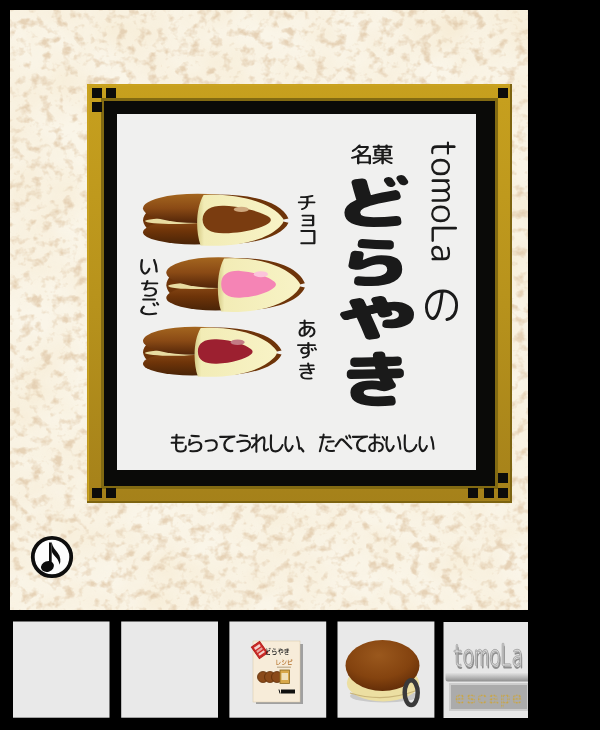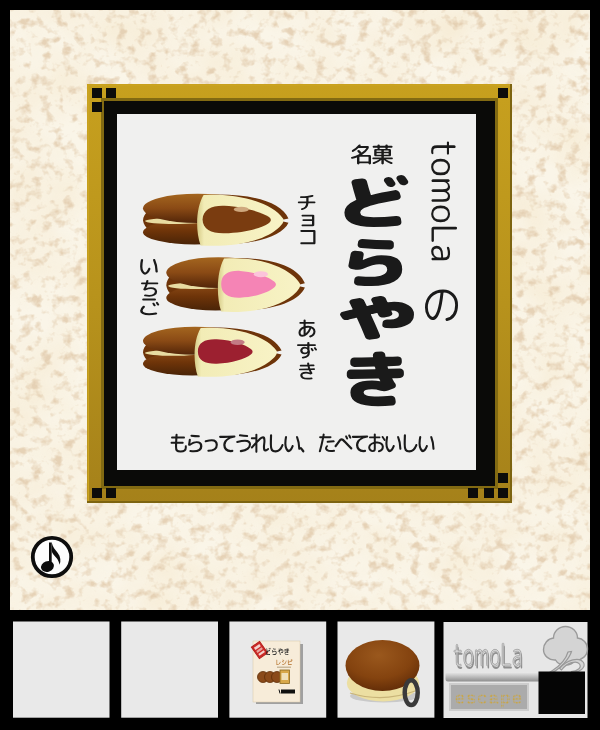--- a/index.html
+++ b/index.html
@@ -1,14 +1,14 @@
 <!DOCTYPE html>
 <html><head><meta charset="utf-8"><style>
 html,body{margin:0;padding:0;background:#000;}
-#page{position:relative;width:600px;height:730px;overflow:hidden;font-family:"Liberation Sans",sans-serif;}
+#page{position:relative;width:528px;height:730px;overflow:hidden;font-family:"Liberation Sans",sans-serif;}
 </style></head><body>
 <div id="page">
 <svg width="600" height="730" viewBox="0 0 600 730">
 <defs>
 <path id="b3069" d="M642 789Q663 800 686.0 793.0Q709 786 720 765Q731 745 753 703Q763 682 755.0 660.0Q747 638 726 628Q704 618 682.0 626.0Q660 634 649 655Q644 664 617 714Q606 734 613.0 756.0Q620 778 641 789ZM880 801Q913 738 914 736Q925 715 917.5 693.0Q910 671 889 661L886 659Q865 649 842.5 656.5Q820 664 809 685Q804 695 793.0 716.0Q782 737 776 747Q765 767 771.5 790.0Q778 813 799 823L802 824Q823 835 846.0 828.5Q869 822 880 801ZM827 74 833 16Q836 -8 822.0 -26.5Q808 -45 784 -49Q644 -70 480 -70Q288 -70 199.0 -7.0Q110 56 110 180Q110 307 257 397Q264 402 261 409Q259 412 257 420Q228 542 200 695Q196 718 209.5 736.5Q223 755 246 759L329 771Q352 775 371.0 761.0Q390 747 395 724Q418 600 445 490Q446 484 454 486Q571 528 745 568Q767 573 786.5 560.0Q806 547 811 524L824 466Q829 443 816.0 423.0Q803 403 780 398Q595 355 487.5 316.0Q380 277 345.0 246.0Q310 215 310 180Q310 139 349.0 119.5Q388 100 480 100Q618 100 764 121Q787 125 805.5 111.0Q824 97 827 74Z"></path>
 <path id="b3089" d="M599 480Q757 480 828.0 419.5Q899 359 899 230Q899 96 784.5 18.0Q670 -60 459 -60Q360 -60 260 -51Q237 -49 222.0 -30.5Q207 -12 209 11L214 59Q216 82 234.0 96.5Q252 111 275 109Q382 100 459 100Q564 100 624.0 136.5Q684 173 684 230Q684 320 569 320Q488 320 339 242Q289 215 233 226L175 239Q152 243 138.5 262.5Q125 282 129 305Q145 398 161 504Q165 528 183.5 542.5Q202 557 226 555L297 550Q320 548 335.0 529.5Q350 511 347 488Q345 471 340.5 440.5Q336 410 334 396V395H336Q478 480 599 480ZM331 764Q537 743 722 740Q745 740 762.0 723.0Q779 706 779 683V637Q779 614 762.0 597.0Q745 580 722 580Q504 583 310 604Q287 606 272.5 624.5Q258 643 261 666L267 714Q270 737 289.0 751.5Q308 766 331 764Z"></path>
 <path id="b3084" d="M729 680Q840 680 909.5 611.5Q979 543 979 430Q979 301 903.0 228.0Q827 155 699 155Q667 155 630 158Q606 160 591.5 178.5Q577 197 579 221L584 277Q586 300 604.0 315.0Q622 330 645 328Q657 327 679 327Q727 327 758.0 352.5Q789 378 789 420Q789 510 699 510Q691 510 693 502Q695 495 699.0 480.5Q703 466 705 459Q711 437 699.5 416.5Q688 396 665 389L603 371Q581 364 560.5 375.5Q540 387 533 410Q530 420 519 454Q517 463 508 459Q507 459 481.5 450.0Q456 441 442 436Q434 433 436 424Q508 178 550 15Q556 -7 544.0 -27.5Q532 -48 509 -53L434 -72Q411 -77 391.0 -65.0Q371 -53 365 -30Q309 188 259 357Q257 366 249 362Q233 356 199.0 342.5Q165 329 146 321Q124 312 103.0 321.0Q82 330 73 352L50 407Q41 429 50.0 450.5Q59 472 81 481Q197 527 200 528Q207 531 205 539Q199 560 186.0 600.0Q173 640 166 661Q159 683 169.5 704.0Q180 725 203 732L275 753Q298 760 318.5 749.5Q339 739 346 717Q358 680 382 604Q384 597 392 599Q424 611 460 623Q467 625 465 633Q457 658 441 706Q434 728 445.5 748.5Q457 769 479 775L549 795Q572 801 592.5 789.5Q613 778 620 756Q640 687 642 680Q644 672 654 674Q696 680 729 680Z"></path>
 <path id="b304d" d="M851 542Q874 543 891.5 527.0Q909 511 910 488L911 452Q912 429 896.0 411.0Q880 393 857 392Q821 390 749 388Q740 388 744 380Q768 331 789 297Q800 278 794.0 257.0Q788 236 768 228L682 192Q632 171 577 188Q510 210 450 210Q330 210 330 160Q330 126 375.0 110.5Q420 95 540 95Q609 95 723 108Q746 111 765.0 96.5Q784 82 787 59L793 16Q796 -7 781.5 -26.0Q767 -45 744 -48Q640 -60 540 -60Q333 -60 236.5 -4.5Q140 51 140 160Q140 248 219.0 299.0Q298 350 450 350Q515 350 568 340H570V342Q568 348 563.0 358.0Q558 368 556 374Q552 382 545 382Q367 377 145 375Q121 375 104.5 392.0Q88 409 88 432V468Q88 491 104.5 508.0Q121 525 144 525Q299 525 494 530Q502 530 500 539Q499 543 497.0 551.5Q495 560 494 564Q492 572 483 572Q243 567 196 567Q172 567 155.0 583.5Q138 600 138 624V660Q138 683 155.0 700.0Q172 717 195 717Q282 717 458 721Q468 721 466 729Q466 732 465.0 738.5Q464 745 464 748Q462 771 477.5 788.5Q493 806 517 808L583 812Q606 813 623.5 797.5Q641 782 643 758Q644 754 644.0 746.5Q644 739 645 735Q645 727 654 727Q766 731 821 734Q844 735 861.5 719.0Q879 703 880 680L881 644Q882 621 866.0 603.0Q850 585 827 584Q779 582 681 578Q673 578 675 569Q676 564 678.5 555.5Q681 547 682 544Q684 536 692 536Z"></path>
 <path id="m540d" d="M114 173Q95 169 78.5 178.0Q62 187 56 205Q50 222 59.0 237.5Q68 253 85 258Q269 305 423 390Q431 394 425 400Q400 429 344 492Q330 507 331.0 527.0Q332 547 348.0 560.0Q364 573 385.0 572.0Q406 571 420 556Q463 510 510 455Q516 447 523 452Q667 552 719 652Q721 654 719.0 657.0Q717 660 714 660H394Q385 660 379 654Q284 562 158 484Q142 474 124.0 479.0Q106 484 97 500Q87 517 92.0 535.0Q97 553 113 564Q281 674 380 797Q393 813 413.0 818.0Q433 823 452 814Q469 806 474.0 789.0Q479 772 469 757Q464 750 473 750H786Q805 750 818.0 737.0Q831 724 831 705Q831 654 811 619Q728 470 542 352Q541 351 541.5 349.5Q542 348 544 348H869Q892 348 909.0 331.0Q926 314 926 291V-26Q926 -48 910.0 -64.0Q894 -80 872 -80H862Q844 -80 831.0 -67.5Q818 -55 818 -37Q818 -30 812 -30H428Q421 -30 421 -37Q421 -55 408.5 -67.5Q396 -80 378 -80H368Q346 -80 331.0 -65.0Q316 -50 316 -28V229Q316 232 313.0 234.0Q310 236 307 235Q215 200 114 173ZM818 251Q818 260 810 260H430Q421 260 421 251V64Q421 55 430 55H810Q818 55 818 64Z"></path>
 <path id="m83d3" d="M82 142Q65 142 52.5 155.0Q40 168 40.0 185.0Q40 202 52.5 214.5Q65 227 82 227H436Q445 227 445 236V269Q445 278 436 278H230H182Q159 278 142.0 294.5Q125 311 125 334V556Q125 579 142.0 595.5Q159 612 182 612H283Q285 612 286.0 614.0Q287 616 285 618Q270 633 270 655V661Q270 670 261 670H99Q81 670 68.0 683.0Q55 696 55.0 714.0Q55 732 68.0 745.0Q81 758 99 758H261Q270 758 270 766V770Q270 792 285.0 807.0Q300 822 322.0 822.0Q344 822 359.5 807.0Q375 792 375 770V766Q375 758 383 758H617Q625 758 625 766V770Q625 792 640.5 807.0Q656 822 678.0 822.0Q700 822 715.0 807.0Q730 792 730 770V766Q730 758 739 758H901Q919 758 932.0 745.0Q945 732 945.0 714.0Q945 696 932.0 683.0Q919 670 901 670H739Q730 670 730 661V655Q730 633 715 618Q713 616 714.0 614.0Q715 612 717 612H818Q841 612 858.0 595.5Q875 579 875 556V334Q875 311 858.0 294.5Q841 278 818 278H564Q555 278 555 269V236Q555 227 564 227H918Q935 227 947.5 214.5Q960 202 960.0 185.0Q960 168 947.5 155.0Q935 142 918 142H656Q654 142 653.5 140.5Q653 139 655 138Q770 60 918 11Q935 5 942.0 -11.5Q949 -28 940 -44Q930 -62 911.0 -69.5Q892 -77 872 -70Q701 -8 562 110Q555 115 555 107V-35Q555 -58 538.5 -74.0Q522 -90 500.0 -90.0Q478 -90 461.5 -74.0Q445 -58 445 -35V107Q445 109 442.5 110.5Q440 112 439 111Q299 -7 127 -70Q108 -77 89.0 -69.5Q70 -62 60 -44Q51 -28 58.0 -11.5Q65 5 82 11Q230 60 345 138Q347 139 346.5 140.5Q346 142 344 142ZM770 361V406Q770 415 761 415H564Q555 415 555 406V361Q555 352 564 352H761Q770 352 770 361ZM770 534Q770 542 761 542H564Q555 542 555 534V491Q555 482 564 482H761Q770 482 770 491ZM375 655Q375 633 360 618Q358 616 359.0 614.0Q360 612 362 612H638Q640 612 641.0 614.0Q642 616 640 618Q625 633 625 655V661Q625 670 616 670H383Q375 670 375 661ZM230 534V491Q230 482 239 482H436Q445 482 445 491V534Q445 542 436 542H239Q230 542 230 534ZM436 352Q445 352 445 361V406Q445 415 436 415H239Q230 415 230 406V361Q230 352 239 352Z"></path>

